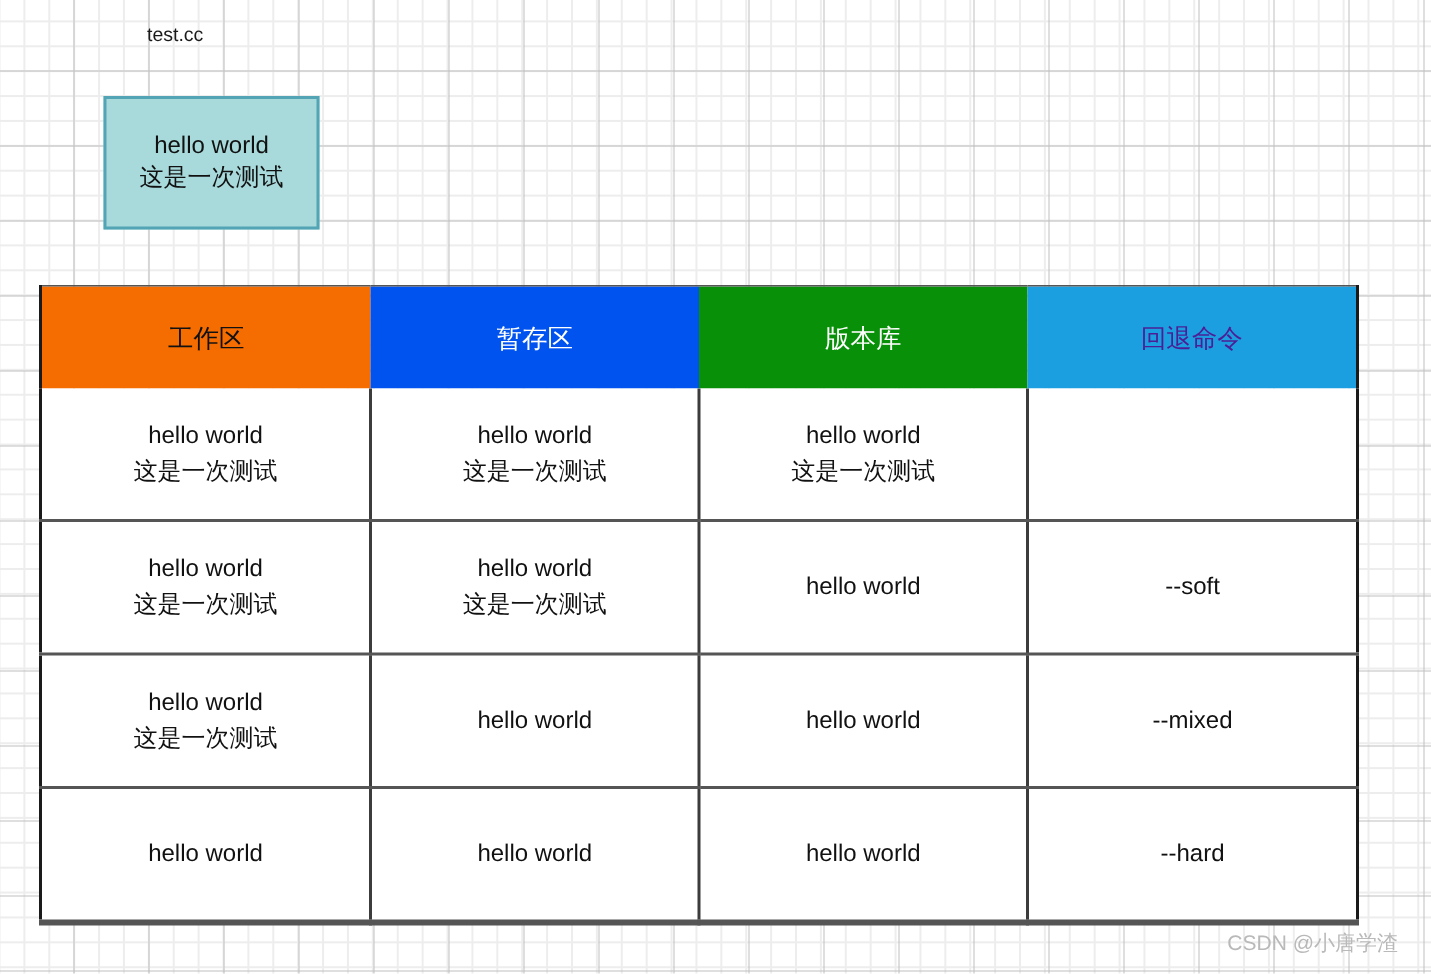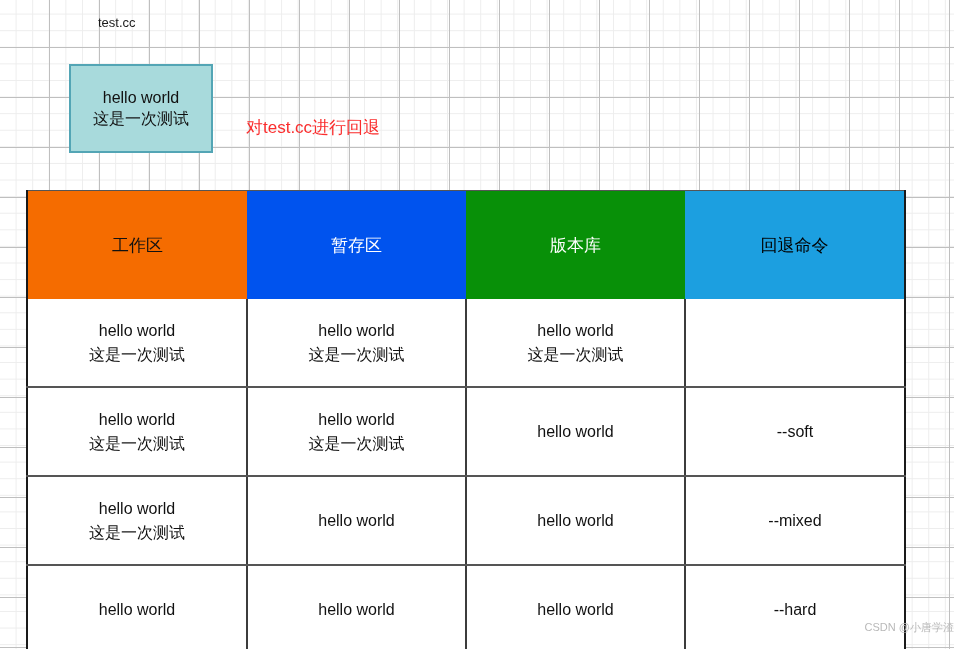--- a/index.html
+++ b/index.html
@@ -87,21 +87,21 @@
     border-right: 2px solid #1a1a1a;
     border-top: 1px solid #555555;
     border-bottom: 4px solid #555555;
   }
   #reset-table col.c1 { width: 220px; }
   #reset-table col.c2 { width: 219px; }
   #reset-table col.c3 { width: 219px; }
   #reset-table col.c4 { width: 220px; }
 
   #reset-table th {
-    height: 108px;
+    height: 68px;
     font-size: 17px;
     font-weight: normal;
     text-align: center;
     vertical-align: middle;
     padding: 0;
     border: 0;
   }
   #reset-table td {
     height: 87px;
     font-size: 16px;
@@ -116,54 +116,53 @@
   }
   #reset-table tr td:last-child { border-right: 0; }
   #reset-table tbody tr:last-child td { border-bottom: 0; }
 
   .cell-line { display: block; white-space: nowrap; }
   .cell-empty { display: block; }
 
   
   #watermark {
     position: absolute;
-    right: 0;
+    right: 22px;
     top: 620px;
-    font-size: 11px;
+    font-size: 14px;
     color: #b9b9b9;
     white-space: nowrap;
   }
 </style>
 </head>
 <body>
 
 <div id="canvas" style="background-color: rgb(255, 255, 255); background-image: linear-gradient(to right, rgb(191, 191, 191) 1px, transparent 1px), linear-gradient(rgb(191, 191, 191) 1px, transparent 1px), linear-gradient(to right, rgb(237, 237, 237) 1px, transparent 1px), linear-gradient(rgb(237, 237, 237) 1px, transparent 1px);">
 
   <div id="file-label">test.cc</div>
 
   <div id="file-box" style="background: rgb(168, 218, 220); border-color: rgb(83, 165, 181);">
     <span class="ln">hello world</span>
     <span class="ln">这是一次测试</span>
   </div>
 
-  <div id="annotation" style="color: rgb(250, 45, 45);">对test.cc进行回退</div>
 
   <table id="reset-table">
     <colgroup>
       <col class="c1">
         <col class="c2">
         <col class="c3">
         <col class="c4">
     </colgroup>
     <thead>
       <tr>
         <th style="background: rgb(245, 108, 0); color: rgb(17, 17, 17);">工作区</th>
         <th style="background: rgb(0, 83, 238); color: rgb(255, 255, 255);">暂存区</th>
         <th style="background: rgb(8, 144, 8); color: #ffffff;">版本库</th>
-        <th style="background: rgb(28, 159, 224); color: #000000;">回退命令</th>
+        <th style="background: rgb(28, 159, 224); color: #4c1d95;">回退命令</th>
       </tr>
     </thead>
     <tbody id="table-body">
         <tr>
           <td>
             <span class="cell-line">hello world</span>
             <span class="cell-line">这是一次测试</span>
           </td>
           <td>
             <span class="cell-line">hello world</span>

